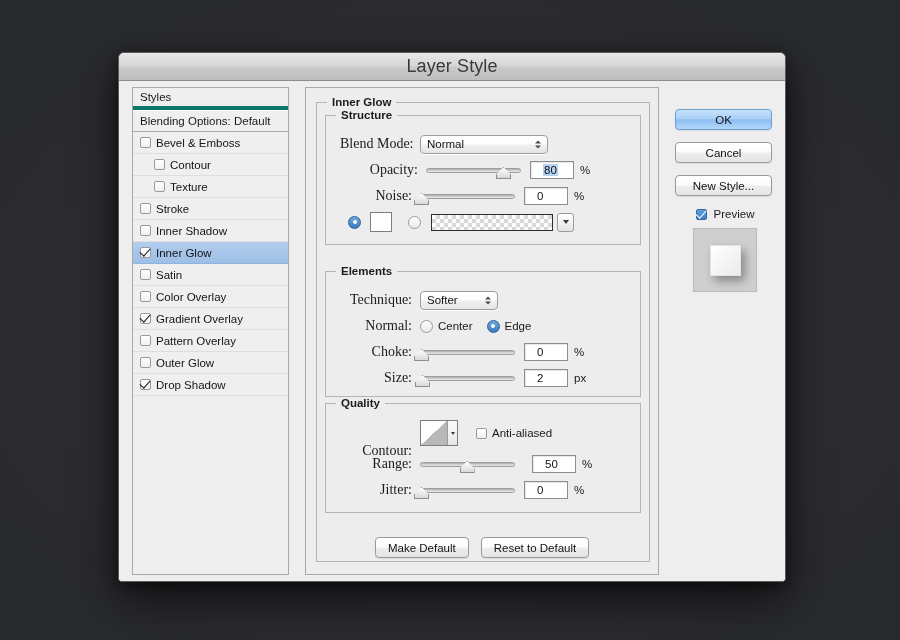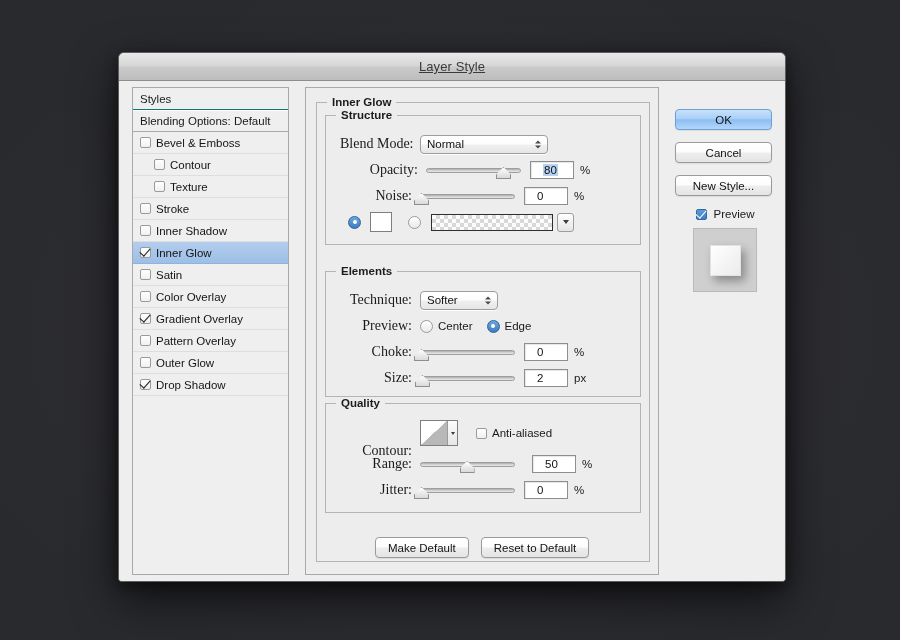--- a/index.html
+++ b/index.html
@@ -35,25 +35,24 @@
     height: 27px;
     border-radius: 5px 5px 0 0;
     background: linear-gradient(to bottom, #e8e8e8 0%, #d6d6d6 48%, #cacaca 52%, #bdbdbd 100%);
     border-bottom: 1px solid #8d8d8d;
     display: flex;
     align-items: center;
     justify-content: center;
     position: relative;
   }
   .titlebar .title {
-    font-size: 13px;
+    font-size: 18px;
     color: #3a3a3a;
     font-weight: normal;
     letter-spacing: .1px;
-    text-decoration: underline;
   }
 
   .dialog-body {
     position: absolute;
     left: 0; right: 0;
     top: 28px; bottom: 0;
     background: #eeeeee;
   }
 
   
@@ -68,21 +67,21 @@
     box-sizing: border-box;
   }
   .side-head {
     height: 22px;
     display: flex;
     align-items: center;
     padding-left: 7px;
     font-size: 11.5px;
     color: #1a1a1a;
     background: #efefef;
-    border-bottom: 1px solid #0f766e;
+    border-bottom: 4px solid #0f766e;
     box-sizing: border-box;
   }
   .side-head.second {
     border-bottom: 1px solid #a9a9a9;
     box-shadow: inset 0 1px 0 #ffffff;
   }
   .side-list { }
   .side-row {
     height: 22px;
     display: flex;
@@ -543,21 +542,21 @@
             <div class="popup" style="width:78px; margin-left:8px;">
               <span>Softer</span>
               <span class="caret">
                   <i class="up"></i>
                   <i class="down"></i>
                 </span>
             </div>
           </div>
 
           <div class="row" style="left:14px; top:44px;">
-            <span class="lbl" style="width:72px;">Preview:</span>
+            <span class="lbl" style="width:72px;">Normal:</span>
             <span class="radio" style="margin-left:8px;"></span>
             <span class="cb-label">Center</span>
             <span class="radio on" style="margin-left:14px;"></span>
             <span class="cb-label">Edge</span>
           </div>
 
           <div class="row" style="left:14px; top:70px;">
             <span class="lbl" style="width:72px;">Choke:</span>
             <div class="slider" style="margin-left:8px;">
               <div class="track"></div>

